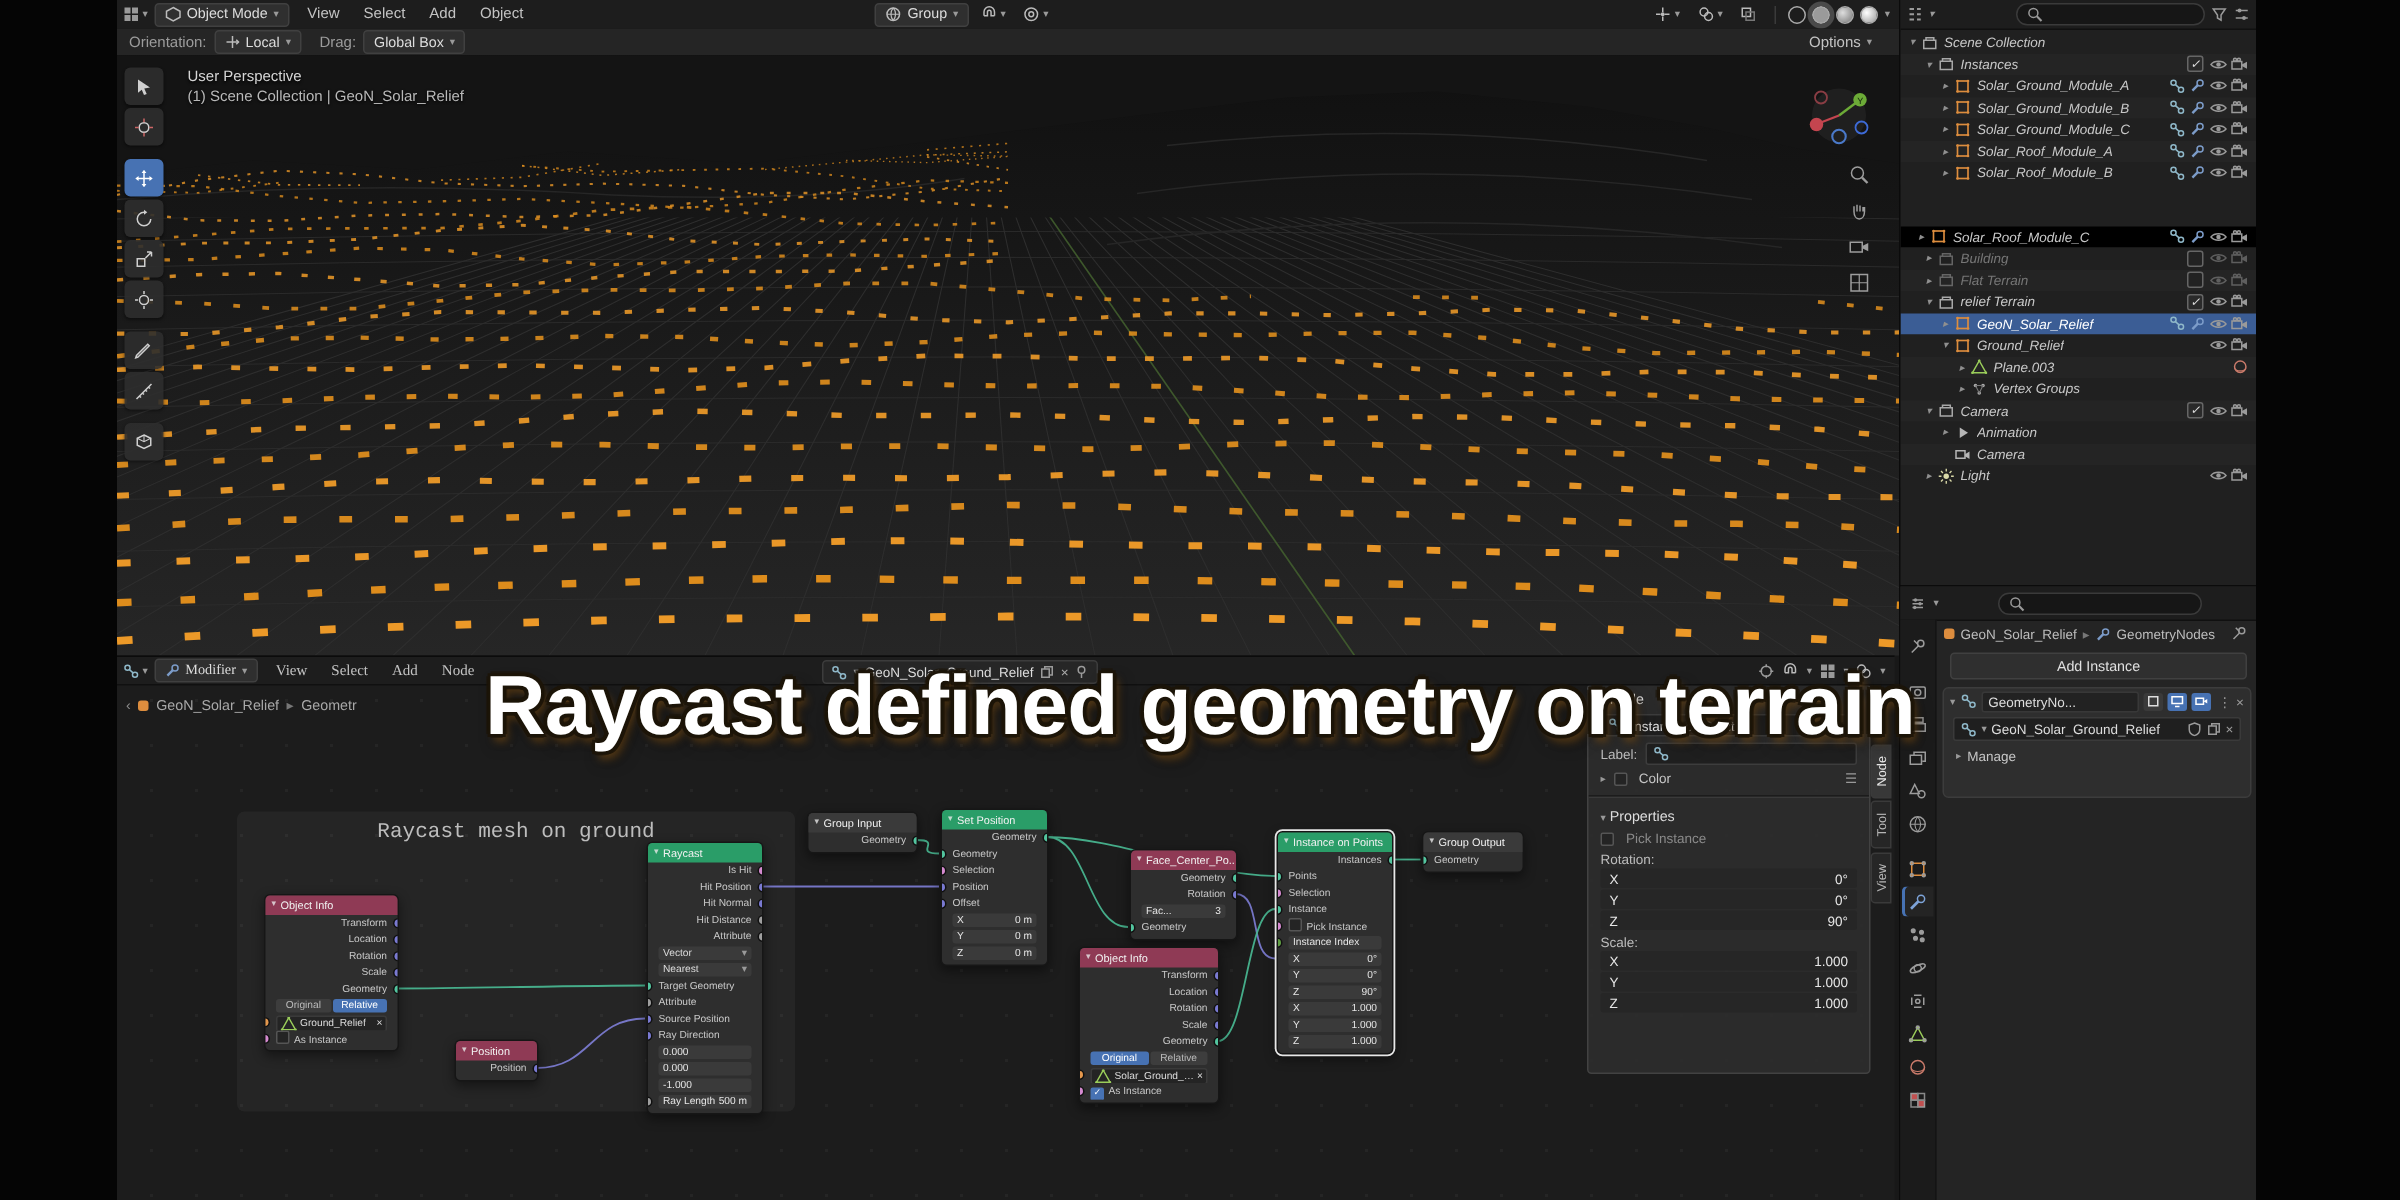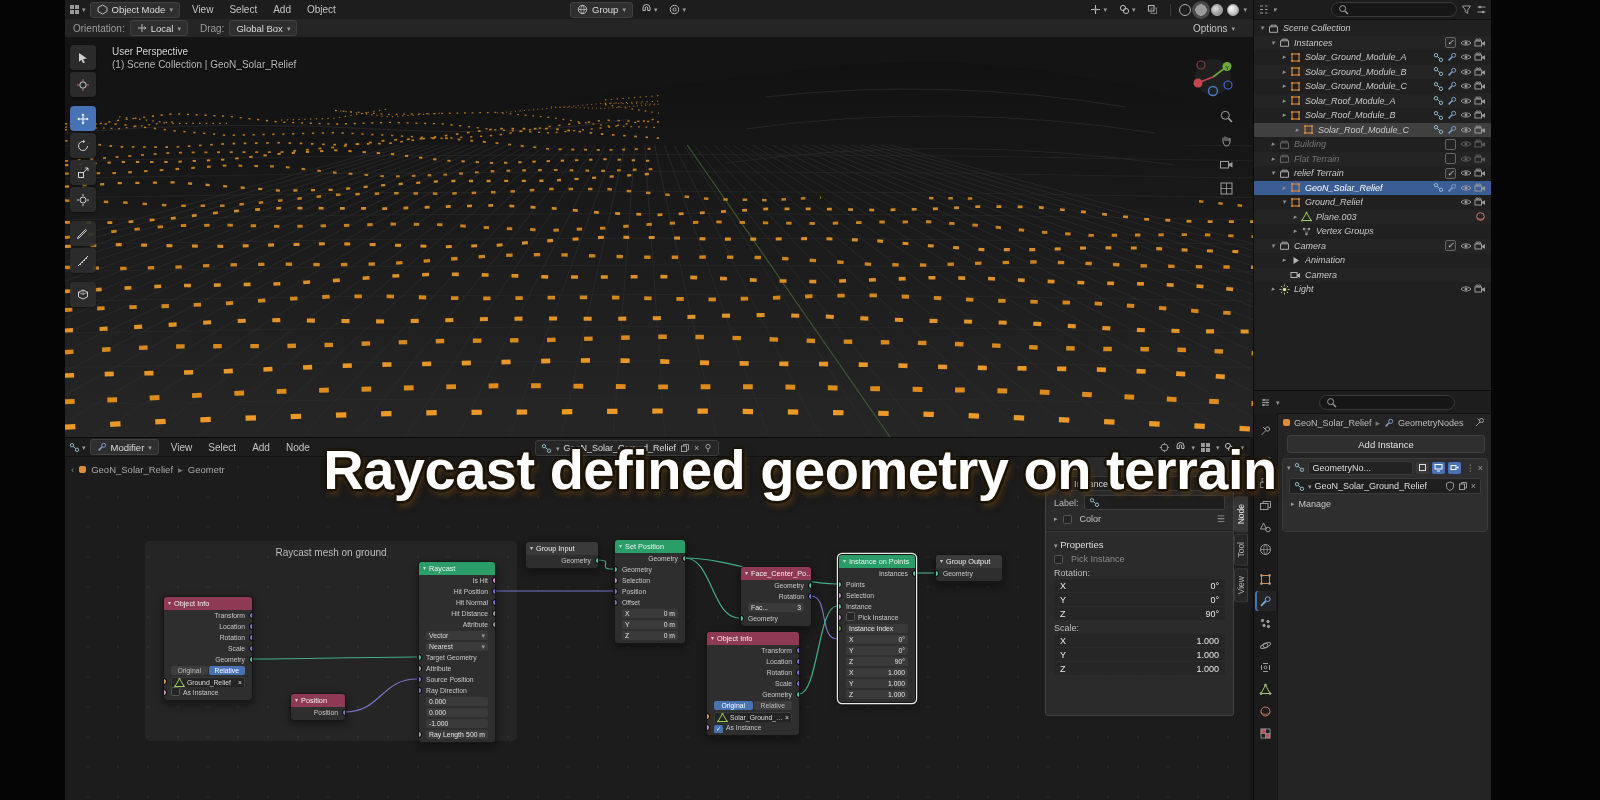--- a/index.html
+++ b/index.html
@@ -1,18 +1,18 @@
 <!DOCTYPE html>
 <html><head>
 <meta charset="utf-8">
 <style>
   html,body{margin:0;padding:0;background:#000;}
   #stage{position:relative;width:1600px;height:800px;background:#050505;overflow:hidden;
          font-family:"Liberation Sans",sans-serif;color:#c3c3c3;cursor:default;}
-  #app{position:absolute;left:65px;top:0;width:1425px;height:800px;background:#181818;}
+  #app{position:absolute;left:78px;top:0;width:1425px;height:800px;background:#181818;}
   .hdr{position:absolute;display:flex;align-items:center;background:#1d1d1d;font-size:10px;color:#c3c3c3;border-bottom:1px solid #0e0e0e;}
   .menu-item{padding:0 8px;height:100%;display:flex;align-items:center;}
   .dd{display:flex;align-items:center;gap:4px;background:#2f2f2f;border:1px solid #404040;border-radius:3px;height:14px;padding:0 6px;font-size:9.5px;color:#ddd;}
   .car{font-size:7px;color:#9a9a9a;line-height:1;}
   .icnbtn{display:flex;align-items:center;gap:2px;padding:0 4px;height:100%;}
   .vdiv{width:1px;height:12px;background:#3a3a3a;margin:0 4px;}
 
   
   #viewport{position:absolute;left:0;top:37px;width:1188px;height:400px;overflow:hidden;background:linear-gradient(#101010,#1b1b1b 45%,#242424);}
   #vp-art{position:absolute;left:0;top:0;}
@@ -37,28 +37,28 @@
   .orow.sel{background:#3b5d95;color:#fff;}
   .orow.dim{color:#767676;}
   .orow.dim .oicn,.orow.dim .r-ic{opacity:.5;}
   .r-ic{width:14px;height:12px;display:inline-flex;align-items:center;justify-content:center;flex:0 0 auto;}
   .ocheck{width:9px;height:9px;border:1px solid #666;border-radius:2px;background:#2a2a2a;margin:0 3px;display:inline-flex;align-items:center;justify-content:center;font-size:8px;color:#ddd;flex:0 0 auto;}
   .ocheck.off{background:#222;}
 
   
   #nodeed{position:absolute;left:0;top:437px;width:1185px;height:363px;background:#1c1c1c;border-top:1px solid #0b0b0b;
           background-image:radial-gradient(#252525 1px,transparent 1.3px);background-size:30px 30px;background-position:8px 14px;}
-  #ne-header{position:absolute;left:0;top:0;right:0;height:18px;background:#1d1d1d;border-bottom:1px solid #101010;display:flex;align-items:center;font-size:10px;z-index:10;}
+  #ne-header{position:absolute;left:0;top:0;right:0;height:18px;background:#1d1d1d;border-bottom:1px solid #101010;display:flex;align-items:center;font-size:10px;z-index:10;font-family:Liberation Serif, serif;}
   #ne-pill{position:absolute;left:470px;top:2px;height:14px;display:flex;align-items:center;gap:4px;background:#262626;border:1px solid #3c3c3c;border-radius:3px;padding:0 5px;font-size:9px;color:#ddd;z-index:11;}
   #ne-right{position:absolute;right:6px;top:0;height:18px;display:flex;align-items:center;gap:5px;z-index:11;}
   #ne-path{position:absolute;left:6px;top:26px;display:flex;align-items:center;gap:5px;font-size:9.5px;color:#a8a8a8;z-index:3;}
   #graph{position:absolute;left:0;top:0;right:0;bottom:0;}
   #wires{position:absolute;left:0;top:0;z-index:1;pointer-events:none;}
   .nframe{position:absolute;background:rgba(255,255,255,.045);border-radius:5px;z-index:0;}
-  .nframe-label{position:absolute;top:6px;width:100%;text-align:center;font-size:10px;color:#bdbdbd;}
+  .nframe-label{position:absolute;top:6px;width:100%;text-align:center;font-size:14px;color:#bdbdbd;font-family:Liberation Mono, monospace;}
   .node{position:absolute;background:#2e2e2e;border:1px solid #161616;border-radius:4px;z-index:2;
         box-shadow:0 3px 8px rgba(0,0,0,.45);font-size:6.8px;color:#c9c9c9;padding-bottom:2px;}
   .node.sel{box-shadow:0 0 0 1.2px #e8e8e8,0 3px 8px rgba(0,0,0,.45);}
   .nhead{height:13px;line-height:13px;border-radius:3px 3px 0 0;padding:0 4px;color:#f0f0f0;font-size:7.3px;display:flex;align-items:center;gap:3px;white-space:nowrap;overflow:hidden;}
   .nhead .hcar{font-size:6px;color:#e8e8e8cc;}
   .nrow{position:relative;height:11px;line-height:11px;padding:0 7px;white-space:nowrap;overflow:hidden;}
   .nrow.out{text-align:right;}
   .sock{position:absolute;top:3px;width:5px;height:5px;border-radius:50%;box-shadow:0 0 0 1px #101010;}
   .sock.l{left:-3px;} .sock.r{right:-3px;}
   .sk-geo{background:#53c59f;} .sk-vec{background:#7a7ad2;} .sk-bool{background:#d58ad0;}
@@ -1134,21 +1134,21 @@
             </span>
             <span class="r-ic">
               <svg width="12" height="12" viewBox="0 0 12 12" fill="none" stroke="currentColor" stroke-width="1">
                 <rect x="1" y="4" width="6.5" height="5" stroke="#9a9a9a"></rect>
                 <path d="M7.5 6 11 4.2v4.6L7.5 7z" fill="#9a9a9a" stroke="none"></path>
                 <circle cx="3" cy="2.8" r="1" stroke="#9a9a9a"></circle>
                 <circle cx="5.6" cy="2.8" r="1" stroke="#9a9a9a"></circle>
               </svg>
             </span>
           </div>
-          <div class="orow" style="background: #404040; padding-left: 38px;">
+          <div class="orow" style="background: #000000; padding-left: 9px; margin-top: 28px;">
             <span class="arrow">▸</span>
             <span class="oicn">
               <svg width="11" height="11" viewBox="0 0 11 11" fill="none" stroke="currentColor" stroke-width="1">
                 <rect x="2" y="2" width="7" height="7" stroke="#dd8d3e" stroke-width="1.1"></rect>
                 <circle cx="2" cy="2" r=".9" fill="#dd8d3e" stroke="none"></circle>
                 <circle cx="9" cy="2" r=".9" fill="#dd8d3e" stroke="none"></circle>
                 <circle cx="2" cy="9" r=".9" fill="#dd8d3e" stroke="none"></circle>
                 <circle cx="9" cy="9" r=".9" fill="#dd8d3e" stroke="none"></circle>
               </svg>
             </span>

